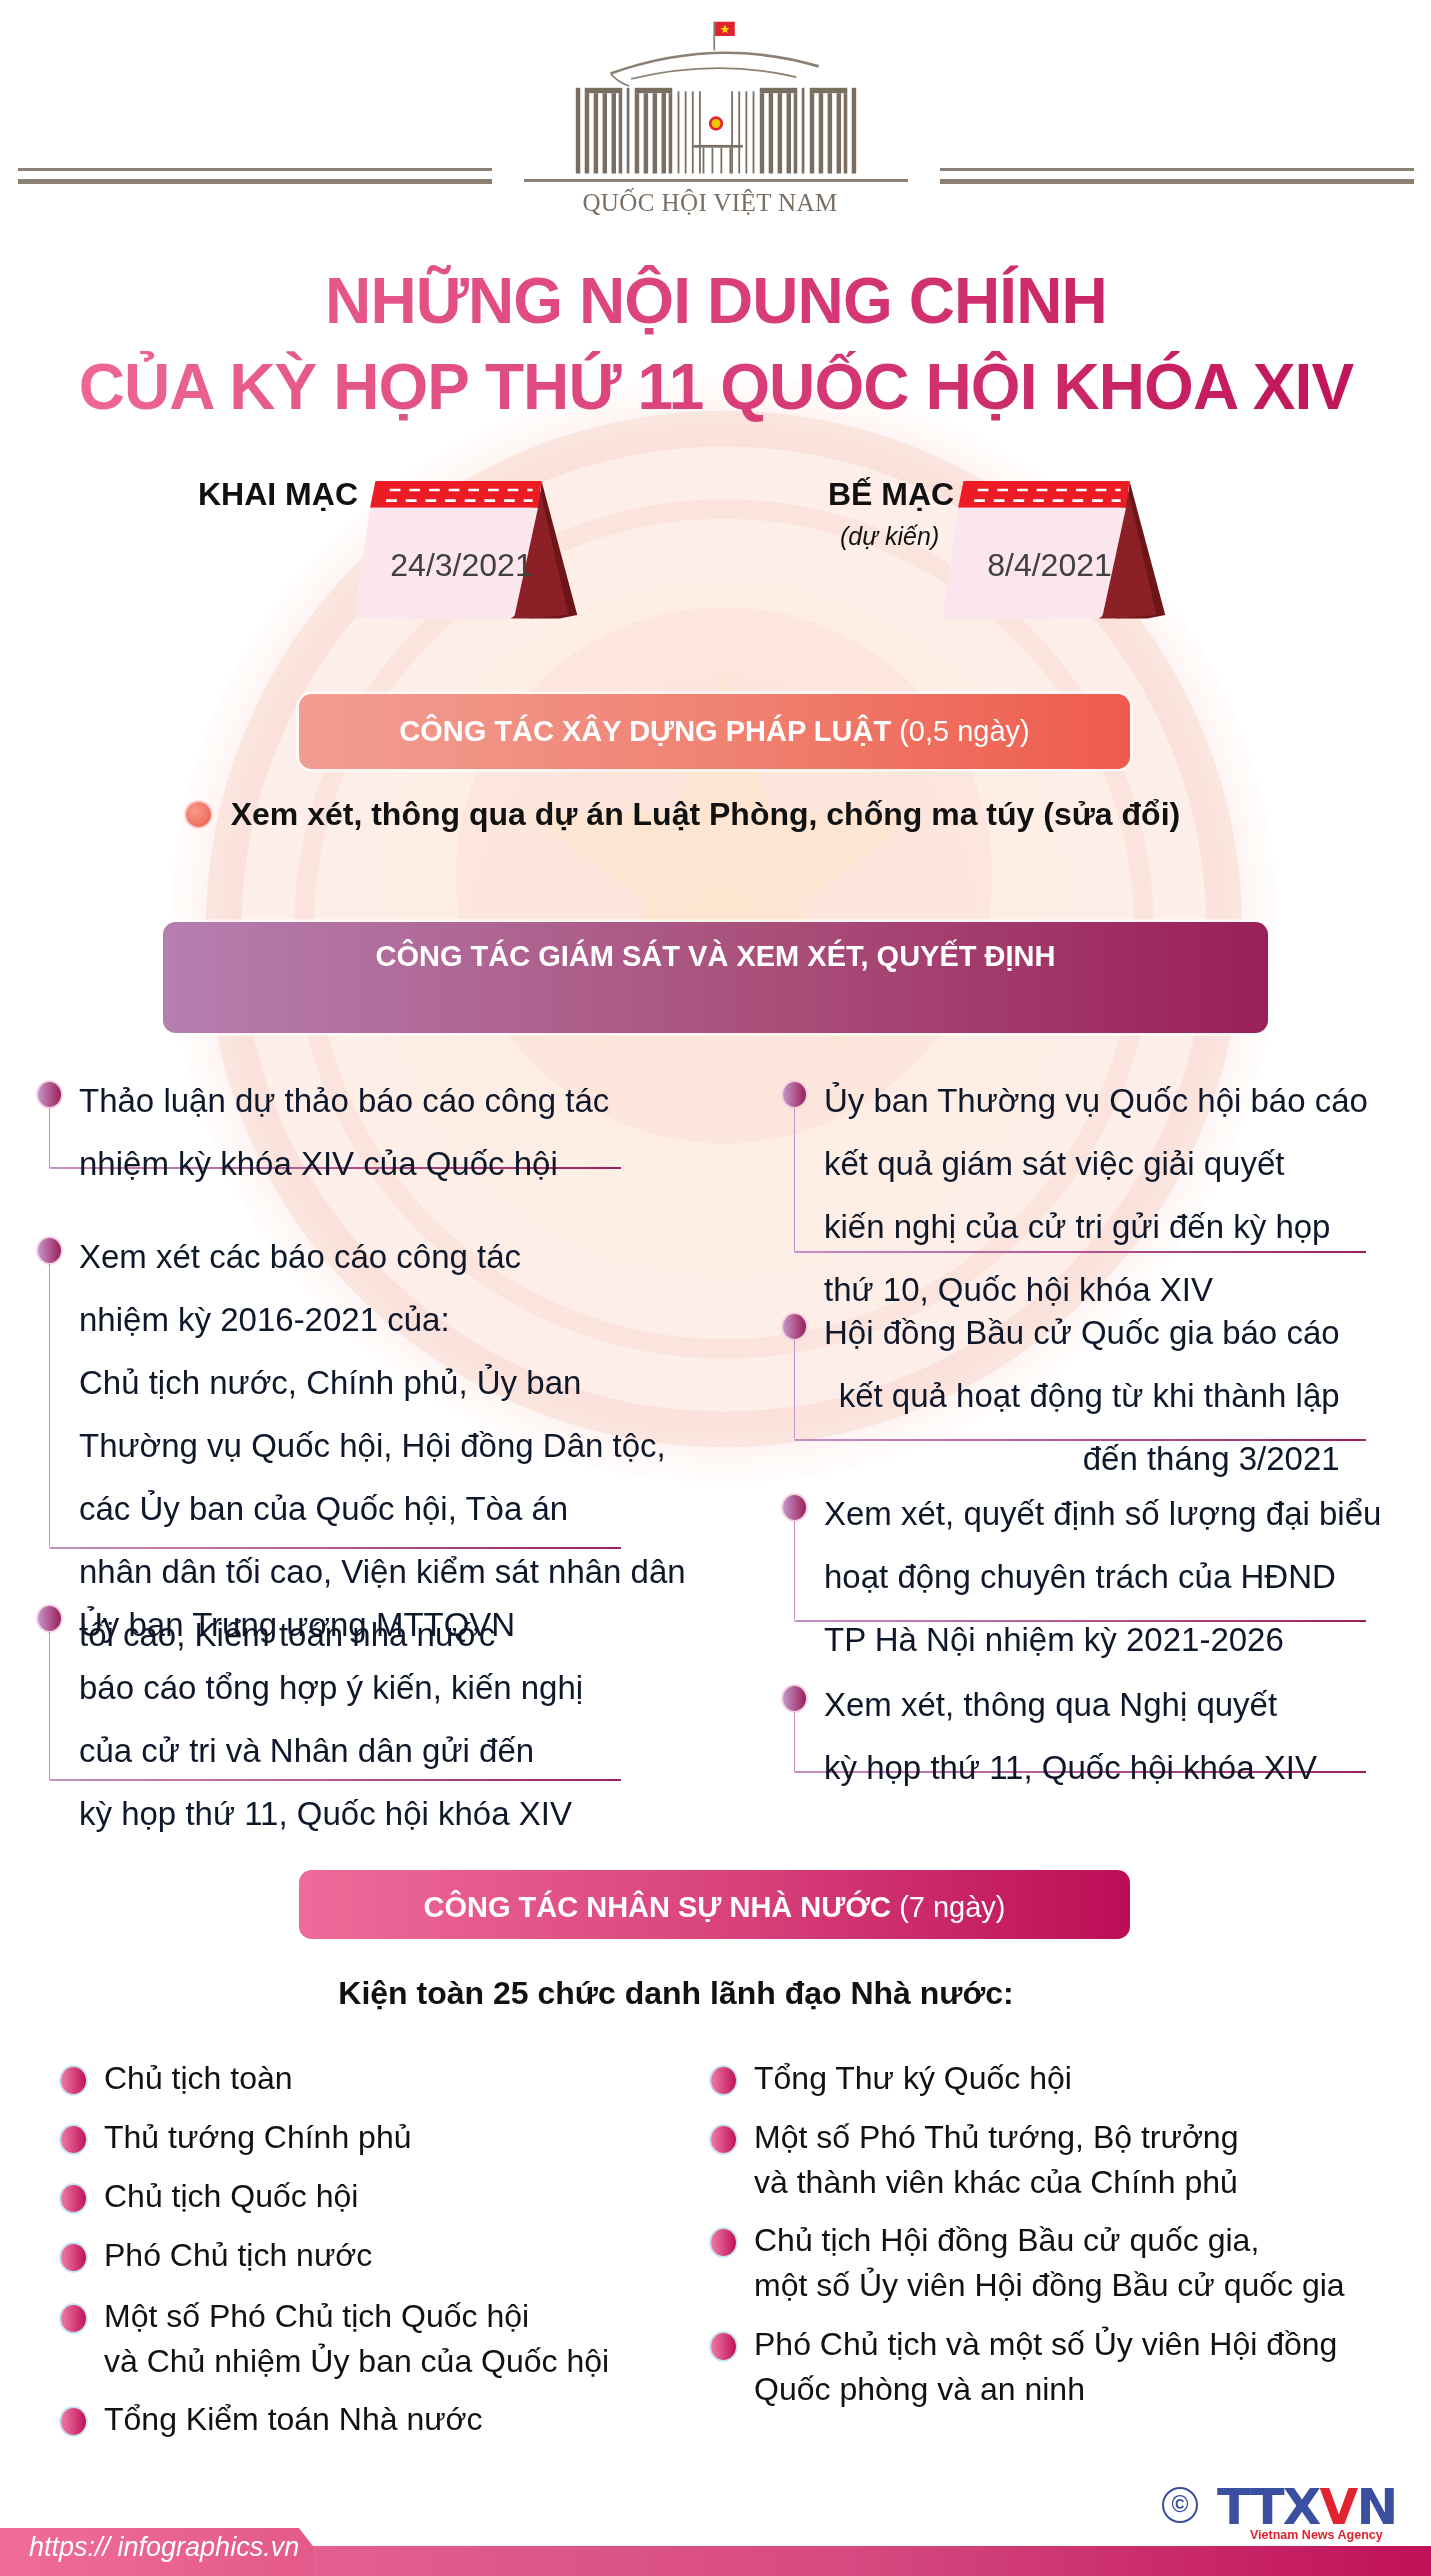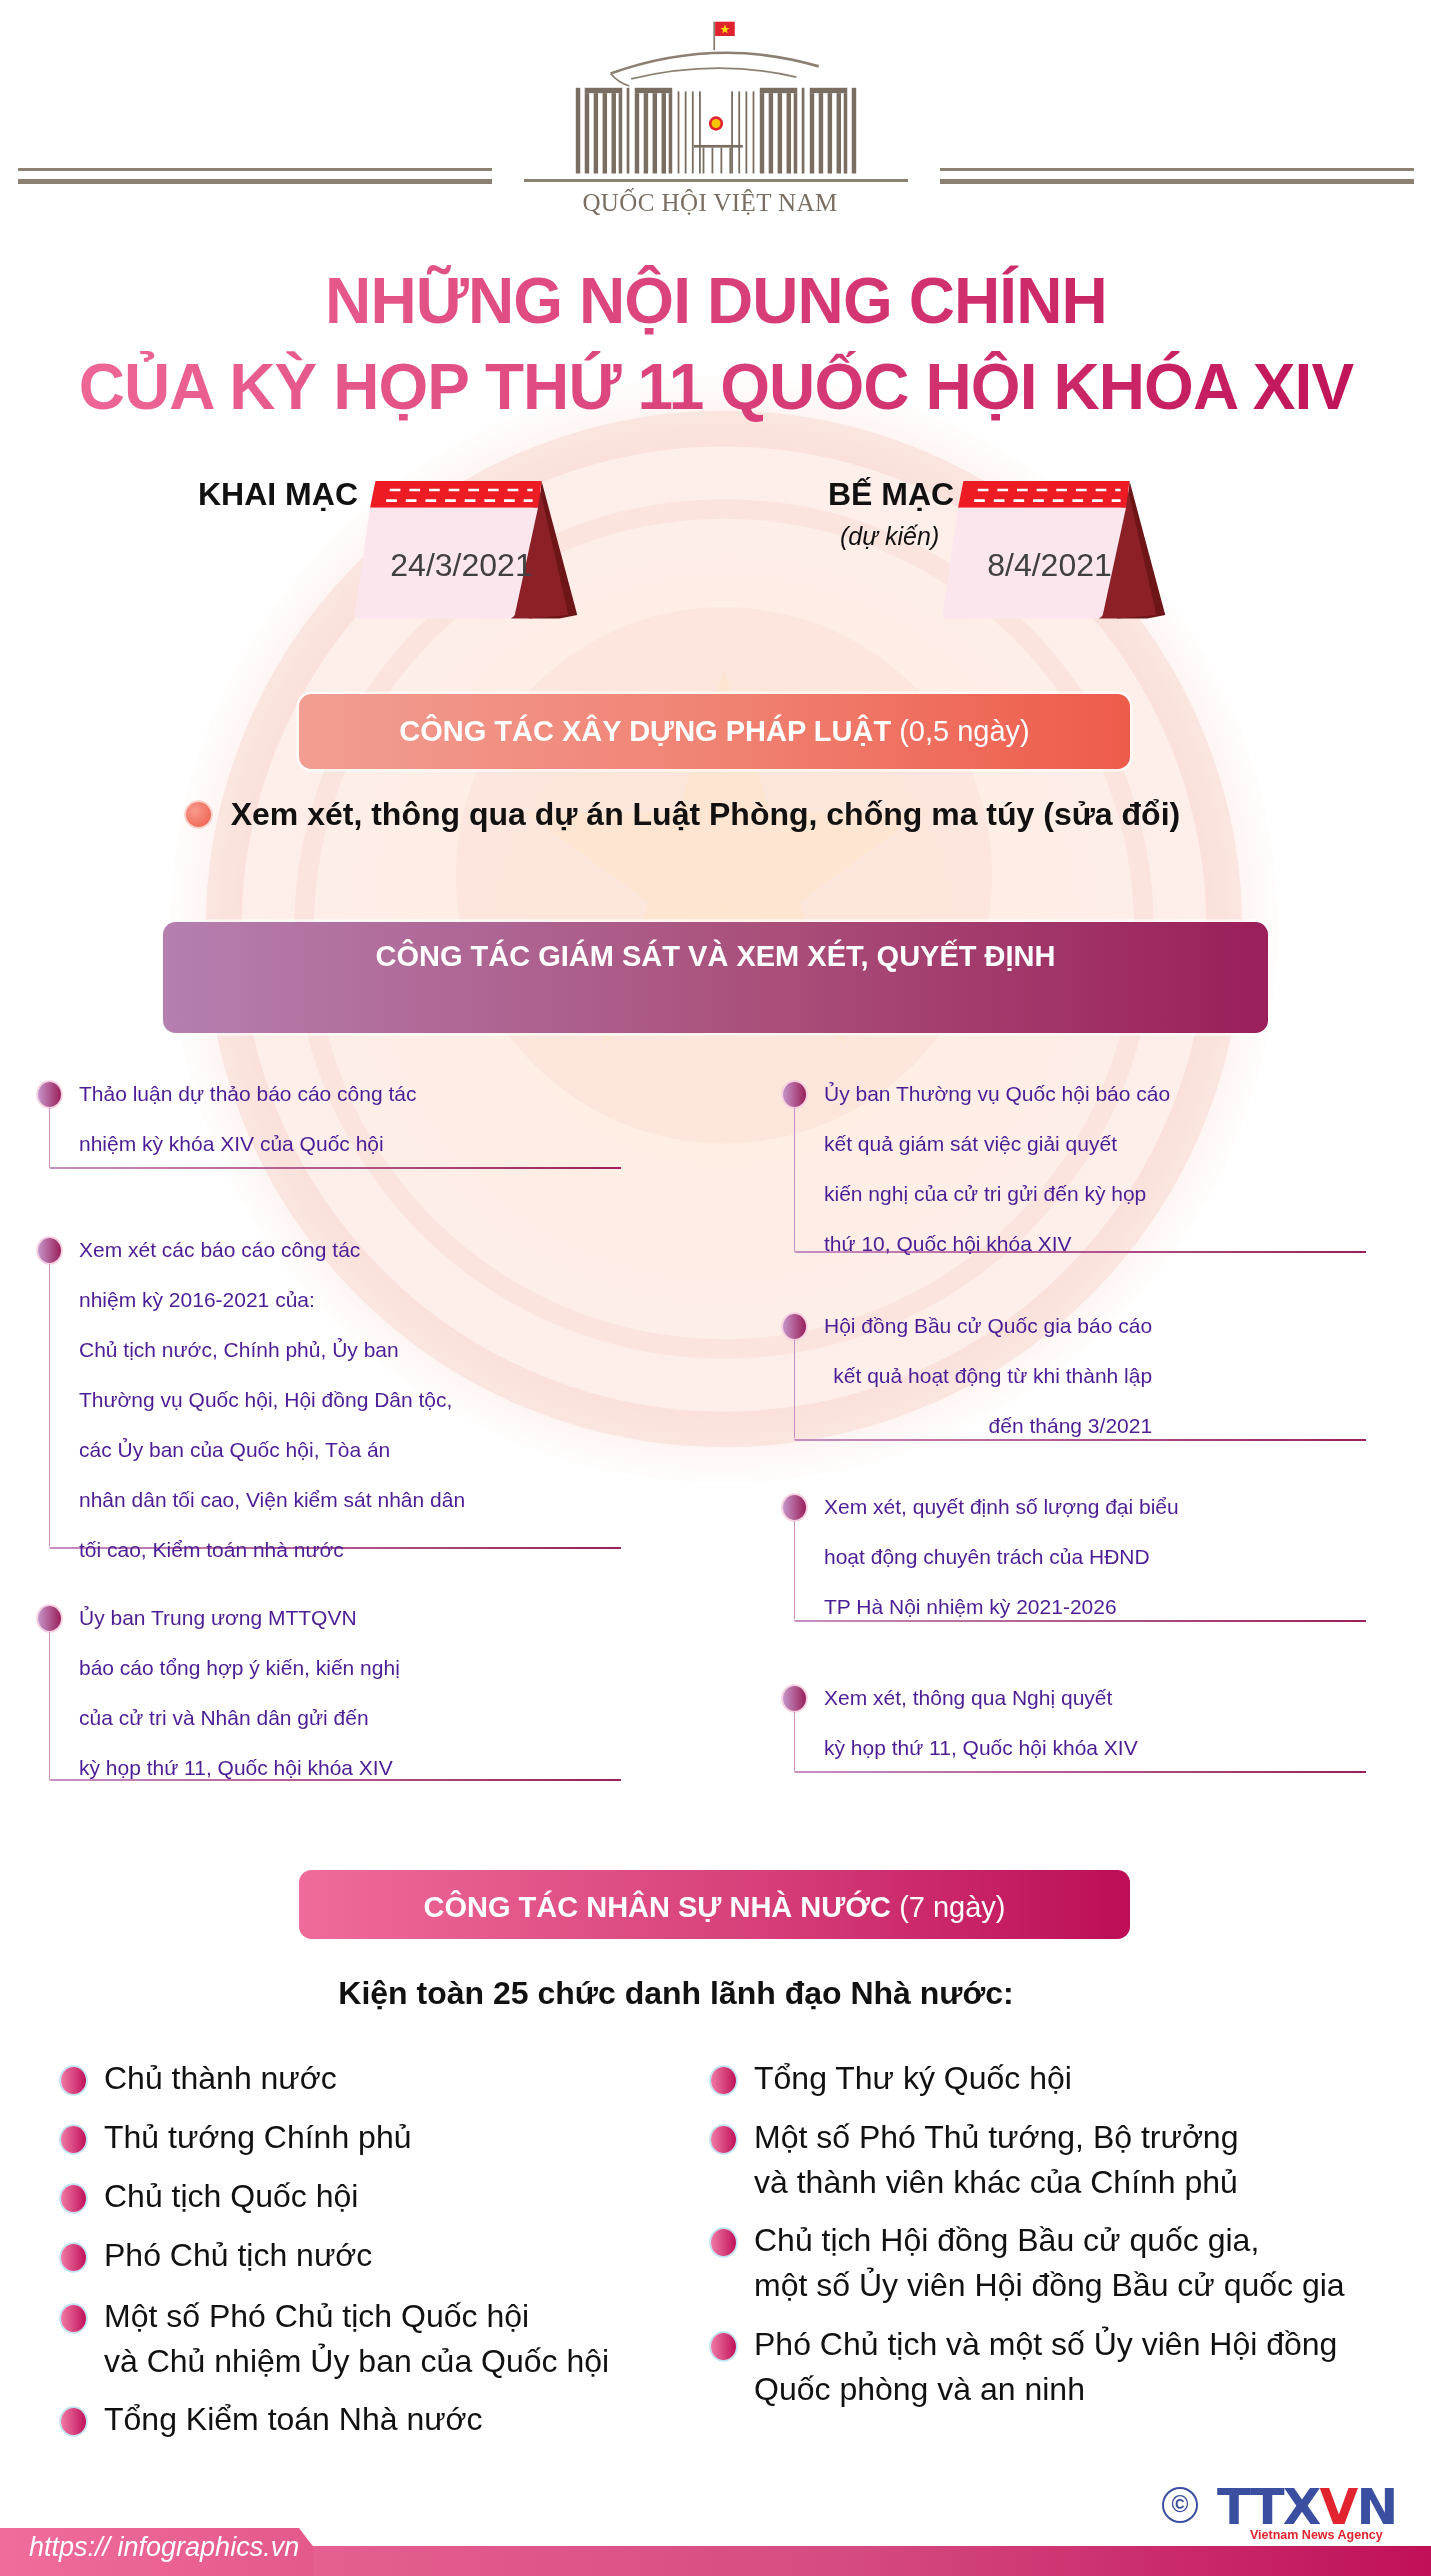--- a/index.html
+++ b/index.html
@@ -45,21 +45,21 @@
   .banner-oversight { left: 163px; top: 922px; width: 1105px; height: 111px; font-size: 29px; line-height: 41px; padding-top: 14.3px;
     background: linear-gradient(90deg, #b57fb0 0%, #a94f7a 55%, #9a1f5a 100%); }
   .banner-personnel { left: 299px; top: 1870px; width: 831px; height: 69px; line-height: 75px; font-size: 29px;
     background: linear-gradient(90deg, #ef6b9a 0%, #d7407a 55%, #bc0d56 100%); }
 
   
   .legal-item { position: absolute; left: 186px; top: 796px; font-size: 32px; font-weight: bold; z-index: 2; display: flex; align-items: center; }
   .dot-orange { width: 25px; height: 25px; border-radius: 50%; background: radial-gradient(circle at 35% 35%, #f79a8a, #ee5b4b); box-shadow: 0 0 0 1.8px #fbd0c8; margin-right: 19.7px; }
 
   
-  .ov-item { position: absolute; z-index: 2; font-size: 21px; line-height: 50px; color: #4c1d95; }
+  .ov-item { position: absolute; z-index: 2; font-size: 33px; line-height: 63px; color: #0f172a; }
   .ov-item .dot { position: absolute; left: 0; top: 12.5px; width: 23px; height: 25px; border-radius: 50%;
     background: linear-gradient(90deg, #c595c8 0%, #9a1f5a 100%); box-shadow: 0 0 0 1.8px #f6cfe0; }
   .ov-item .stem { position: absolute; left: 10.7px; top: 39px; width: 1.8px; background: linear-gradient(#c88fc2, #c88fc2); }
   .ov-item .base { position: absolute; left: 10.7px; height: 1.8px; background: linear-gradient(90deg, #c88fc2 0%, #9a1f5a 100%); border-bottom-left-radius: 5.4px; }
   .ov-item .text { position: absolute; left: 41px; top: 0; white-space: pre-line; }
 
   
   .subhead { position: absolute; left: 0; width: 1352px; top: 1975px; text-align: center; font-weight: bold; font-size: 32px; z-index: 2; }
   .pers-item { position: absolute; z-index: 2; font-size: 32px; line-height: 45px; white-space: pre-line; padding-left: 43px; }
   .pers-item .dot { position: absolute; left: 0; top: 10.7px; width: 25px; height: 27px; border-radius: 50%;
@@ -267,21 +267,21 @@
   <span class="text">Xem xét, thông qua Nghị quyết
 kỳ họp thứ 11, Quốc hội khóa XIV</span>
 </div>
 
 <div class="banner banner-personnel">
   <span>CÔNG TÁC NHÂN SỰ NHÀ NƯỚC</span>
   <span class="light">(7 ngày)</span>
 </div>
 <div class="subhead">Kiện toàn 25 chức danh lãnh đạo Nhà nước:</div>
 
-<div class="pers-item" style="left:61px; top:2056px;"><span class="dot"></span><span>Chủ thành nước</span></div>
+<div class="pers-item" style="left:61px; top:2056px;"><span class="dot"></span><span>Chủ tịch toàn</span></div>
 <div class="pers-item" style="left:61px; top:2115px;"><span class="dot"></span><span>Thủ tướng Chính phủ</span></div>
 <div class="pers-item" style="left:61px; top:2174px;"><span class="dot"></span><span>Chủ tịch Quốc hội</span></div>
 <div class="pers-item" style="left:61px; top:2233px;"><span class="dot"></span><span>Phó Chủ tịch nước</span></div>
 <div class="pers-item" style="left:61px; top:2294px;"><span class="dot"></span><span>Một số Phó Chủ tịch Quốc hội
 và Chủ nhiệm Ủy ban của Quốc hội</span></div>
 <div class="pers-item" style="left:61px; top:2397px;"><span class="dot"></span><span>Tổng Kiểm toán Nhà nước</span></div>
 
 <div class="pers-item" style="left:711px; top:2056px;"><span class="dot"></span><span>Tổng Thư ký Quốc hội</span></div>
 <div class="pers-item" style="left:711px; top:2115px;"><span class="dot"></span><span>Một số Phó Thủ tướng, Bộ trưởng
 và thành viên khác của Chính phủ</span></div>

